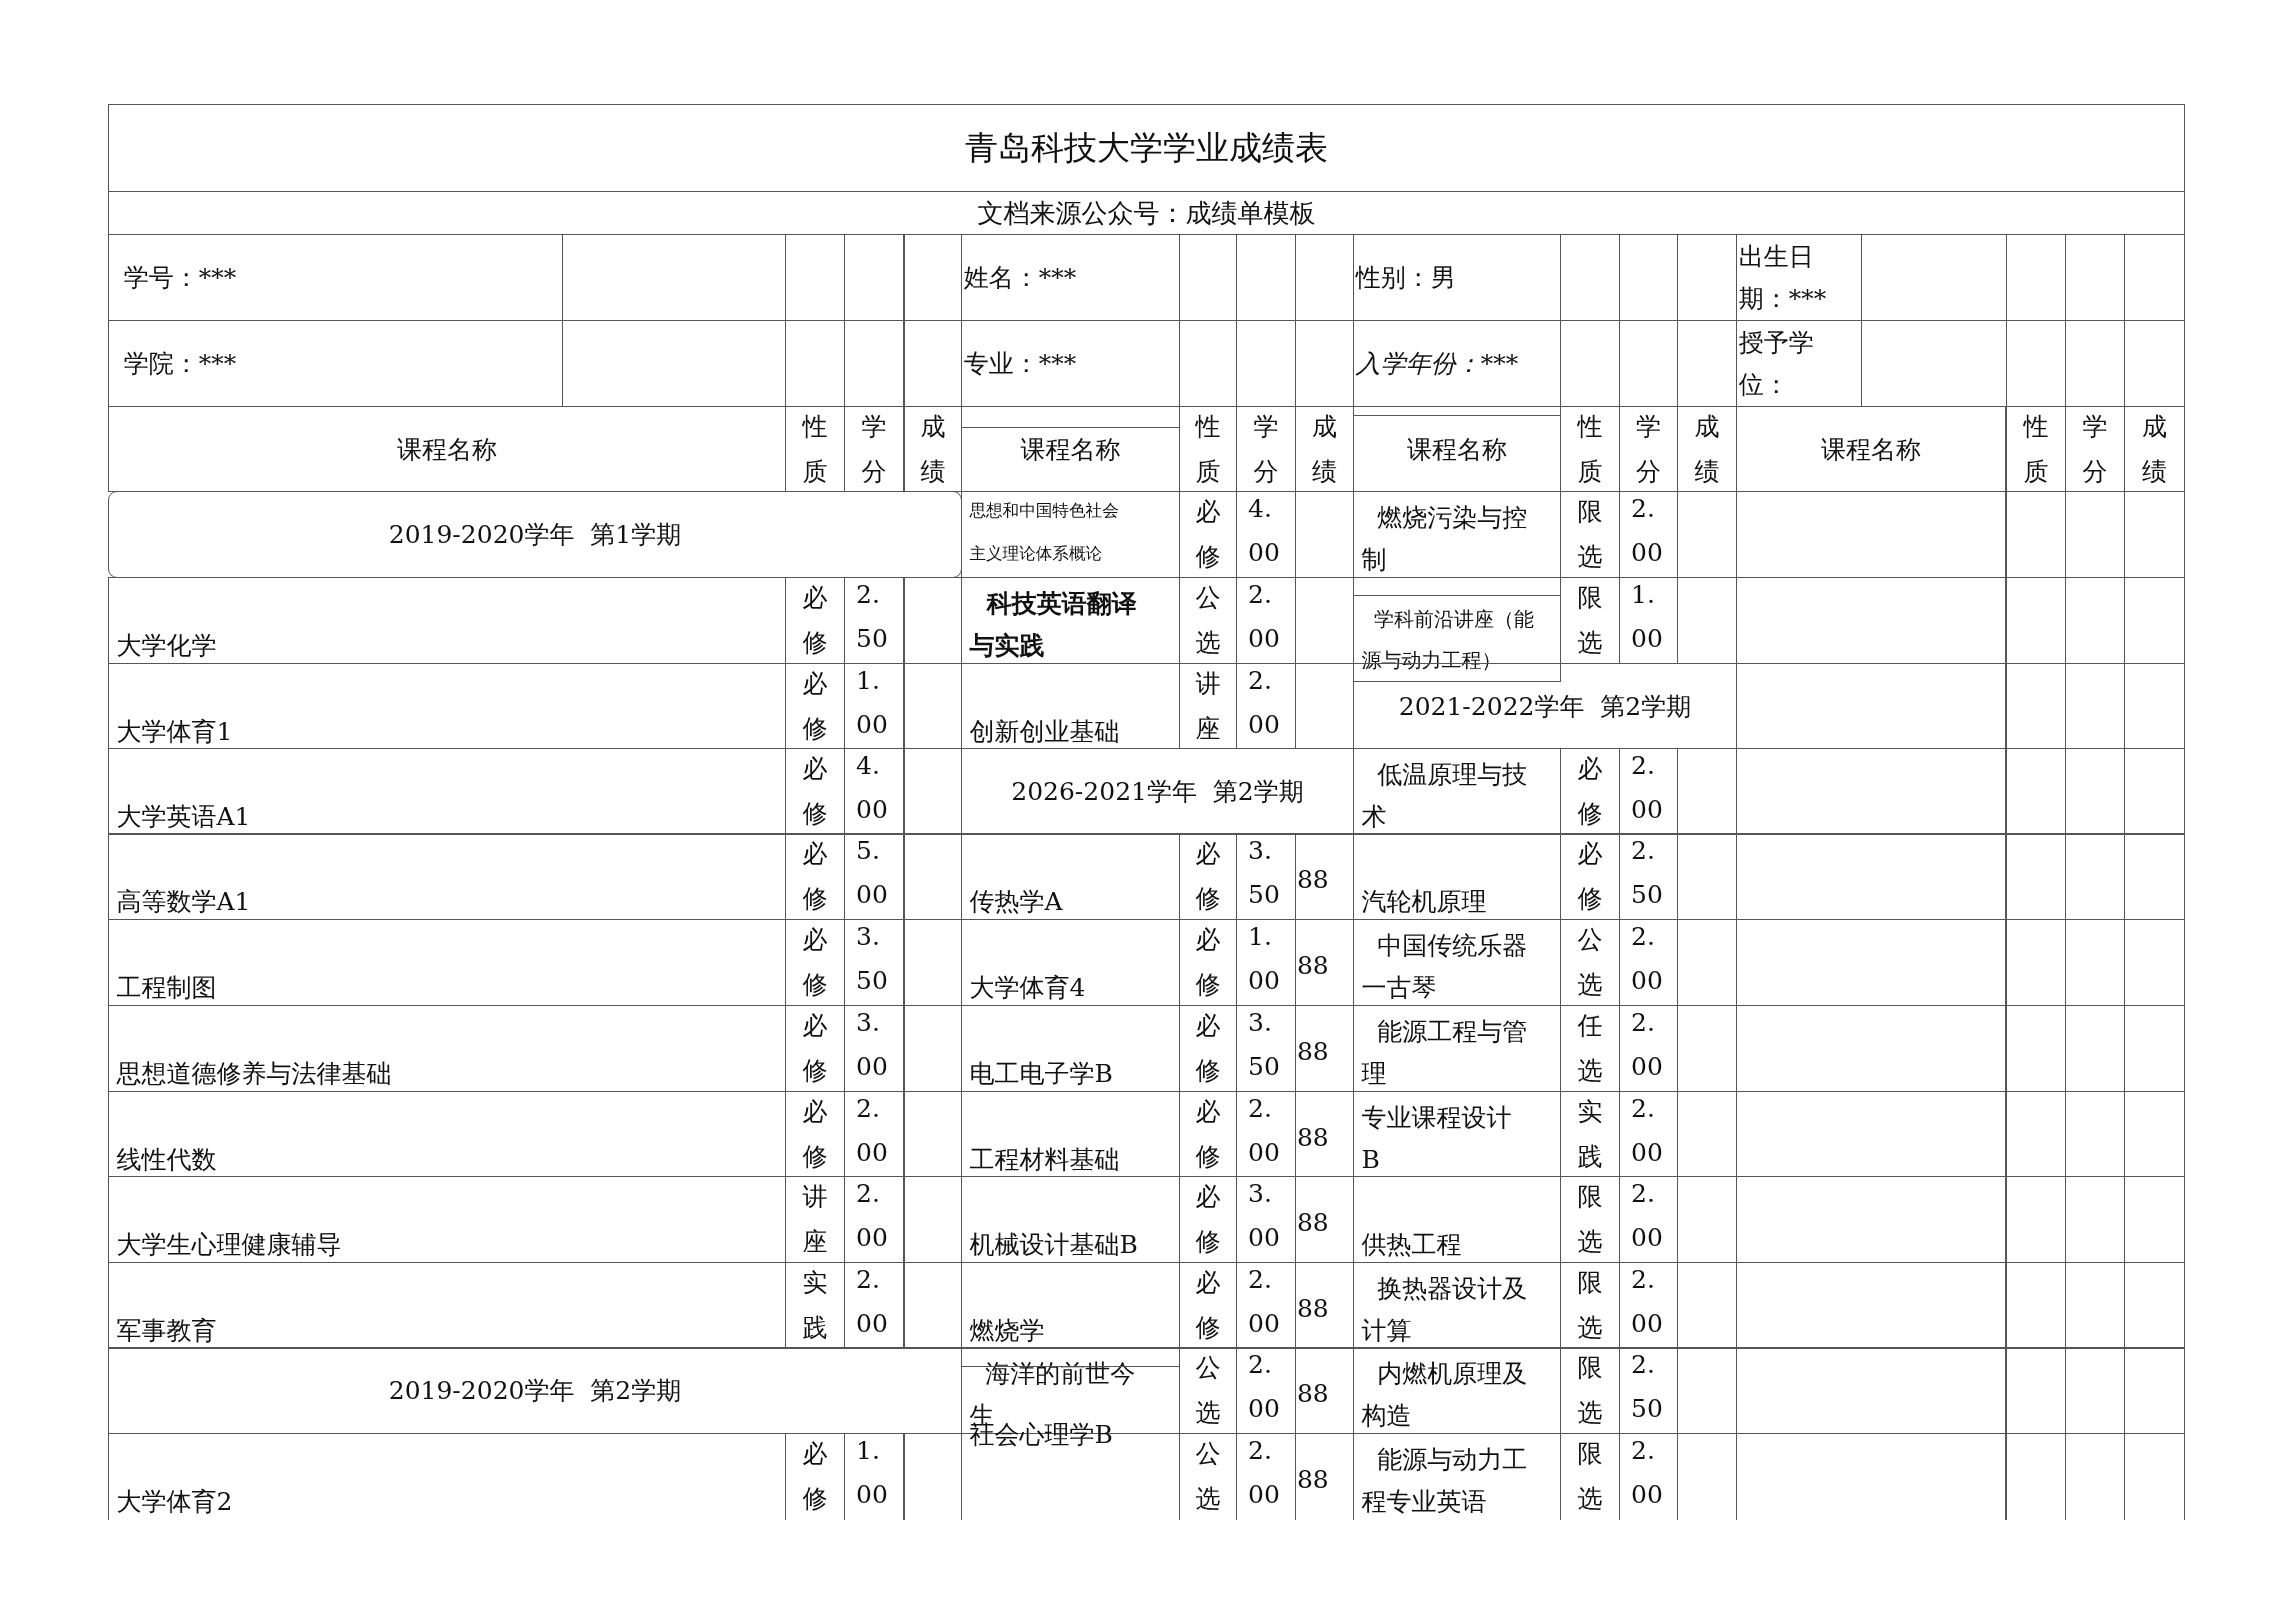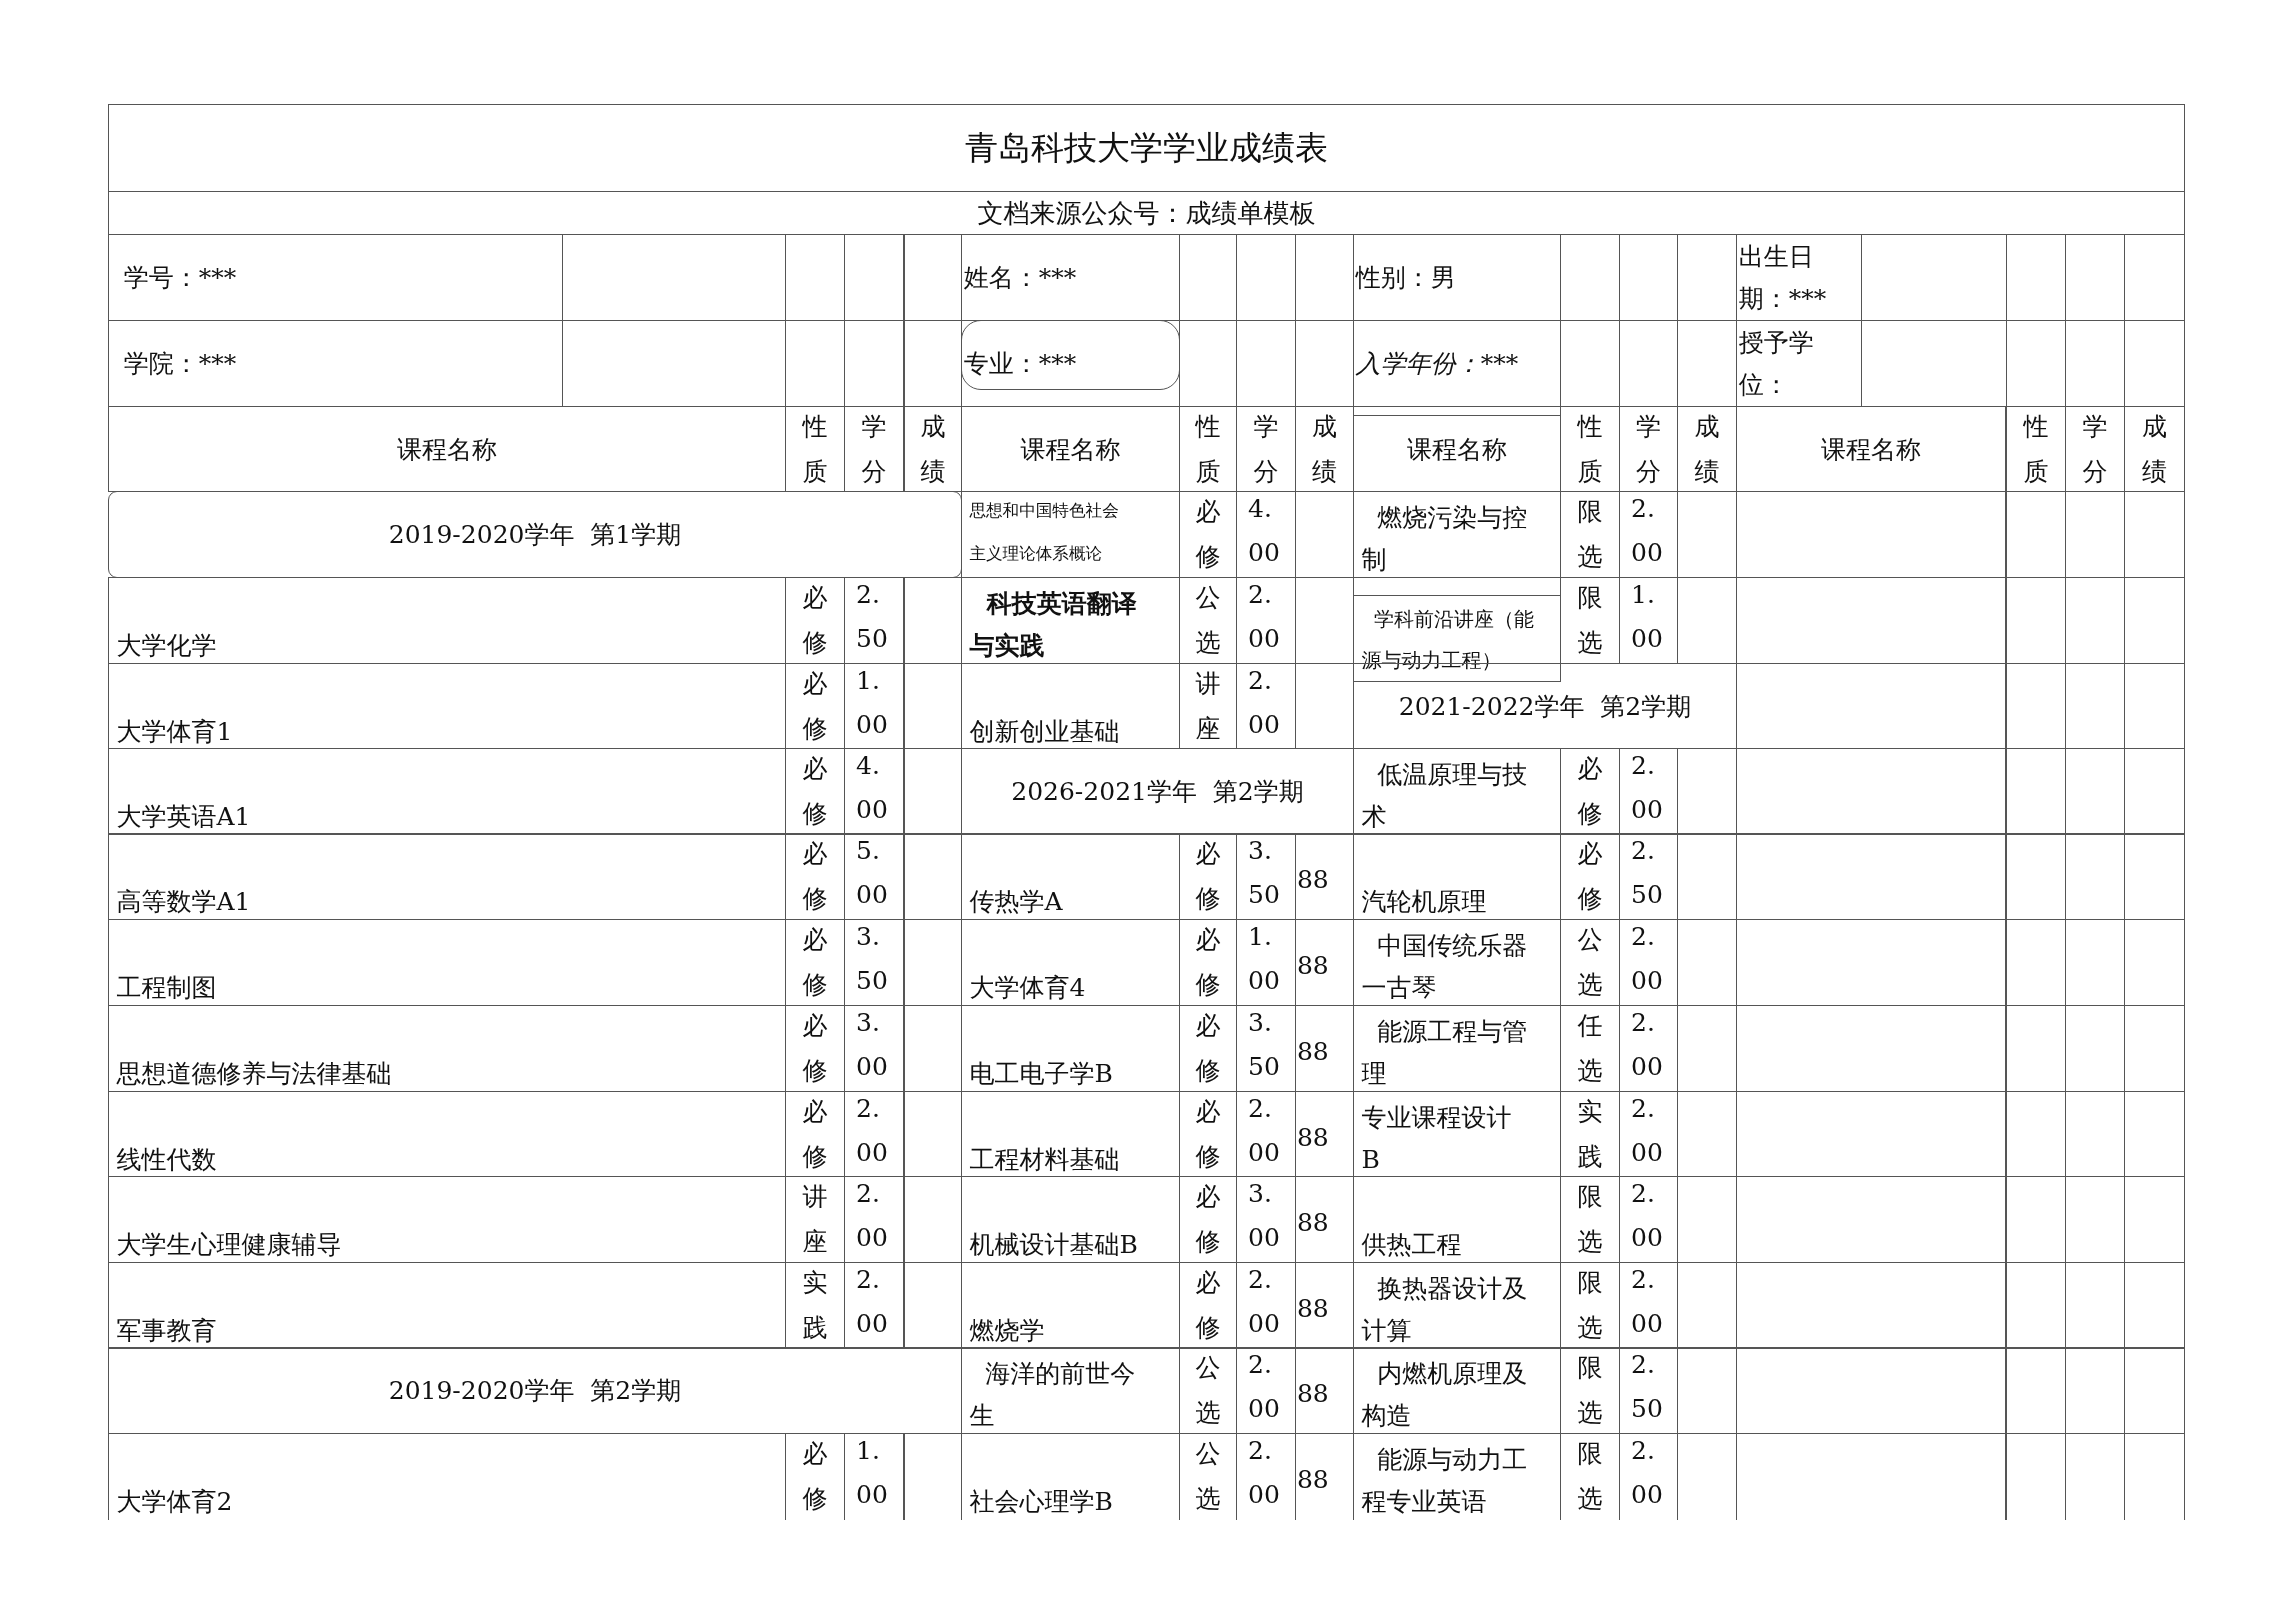--- a/index.html
+++ b/index.html
@@ -59,21 +59,21 @@
 <div class="cell" style="left:2065px;top:234px;width:60px;height:87px;"></div>
 <div class="cell" style="left:2124px;top:234px;width:61px;height:87px;"></div>
 
 <div class="cell" style="left:108px;top:320px;width:455px;height:87px;">
   <span class="t fs28" style="left:14.8px;top:30px;">学院：***</span>
   </div>
 <div class="cell" style="left:562px;top:320px;width:224px;height:87px;"></div>
 <div class="cell" style="left:785px;top:320px;width:60px;height:87px;"></div>
 <div class="cell" style="left:844px;top:320px;width:60px;height:87px;"></div>
 <div class="cell" style="left:904px;top:320px;width:58px;height:87px;"></div>
-<div class="cell" style="left:961px;top:320px;width:219px;height:70px;border-radius:20px;">
+<div class="cell" style="left:961px;top:320px;width:219px;height:108px;">
   <span class="t fs28" style="left:1.8px;top:30px;">专业：***</span>
   </div>
 <div class="cell" style="left:1179px;top:320px;width:58px;height:87px;"></div>
 <div class="cell" style="left:1236px;top:320px;width:60px;height:87px;"></div>
 <div class="cell" style="left:1295px;top:320px;width:59px;height:87px;"></div>
 <div class="cell" style="left:1353px;top:320px;width:208px;height:96px;font-style:italic;">
   <span class="t fs28" style="left:1.8px;top:30px;">入学年份：***</span>
   </div>
 <div class="cell" style="left:1560px;top:320px;width:60px;height:87px;"></div>
 <div class="cell" style="left:1619px;top:320px;width:59px;height:87px;"></div>
@@ -587,21 +587,21 @@
     </div>
     <div class="cell" style="left: 1236px; top: 1347px; width: 60px; height: 87px;">
       <div class="stack" style="top: 0px; bottom: 0px; text-align: left;">
         <span class="a" style="left:11px;top:3.7px;">2.</span>
         <span class="b" style="left:11px;top:48px;">00</span>
       </div>
     </div>
     <div class="cell" style="left: 1295px; top: 1347px; width: 59px; height: 87px;">
       <span class="grade">88</span>
     </div>
-    <div class="cell" style="left: 961px; top: 1433px; width: 219px; height: 87px; border-bottom: none;">
+    <div class="cell" style="left: 961px; top: 1366px; width: 219px; height: 87px; border-bottom: none;">
       <div class="name" style="top: 0px; bottom: 0px;">
         <span class="l1" style="white-space: pre;"></span>
         <span class="l2">社会心理学B</span>
       </div>
     </div>
     <div class="cell" style="left: 1179px; top: 1433px; width: 58px; height: 87px; border-bottom: none;">
       <div class="stack" style="top: 0px; bottom: 0px;">
         <span class="a">公</span>
         <span class="b">选</span>
       </div>

